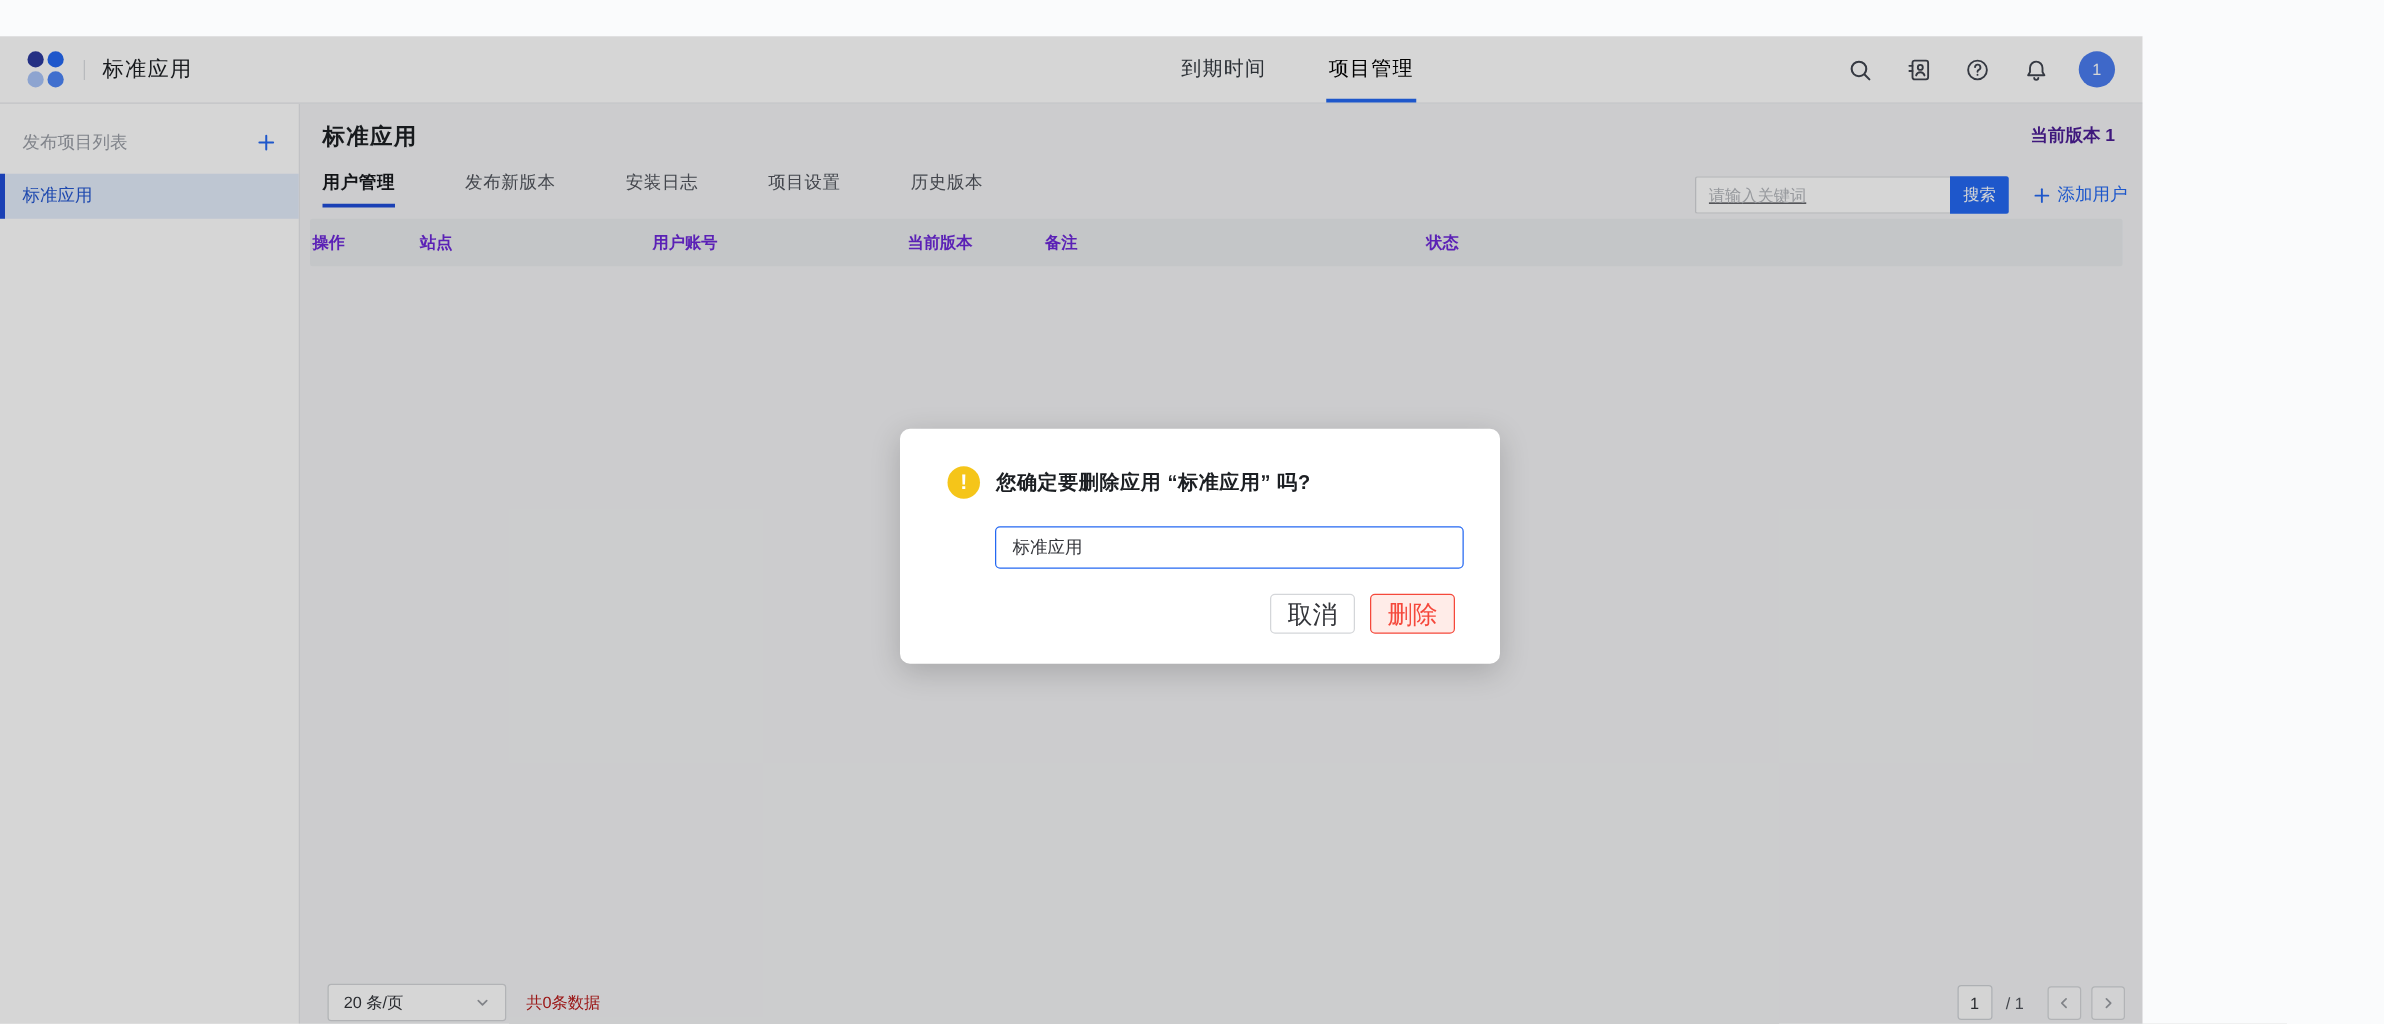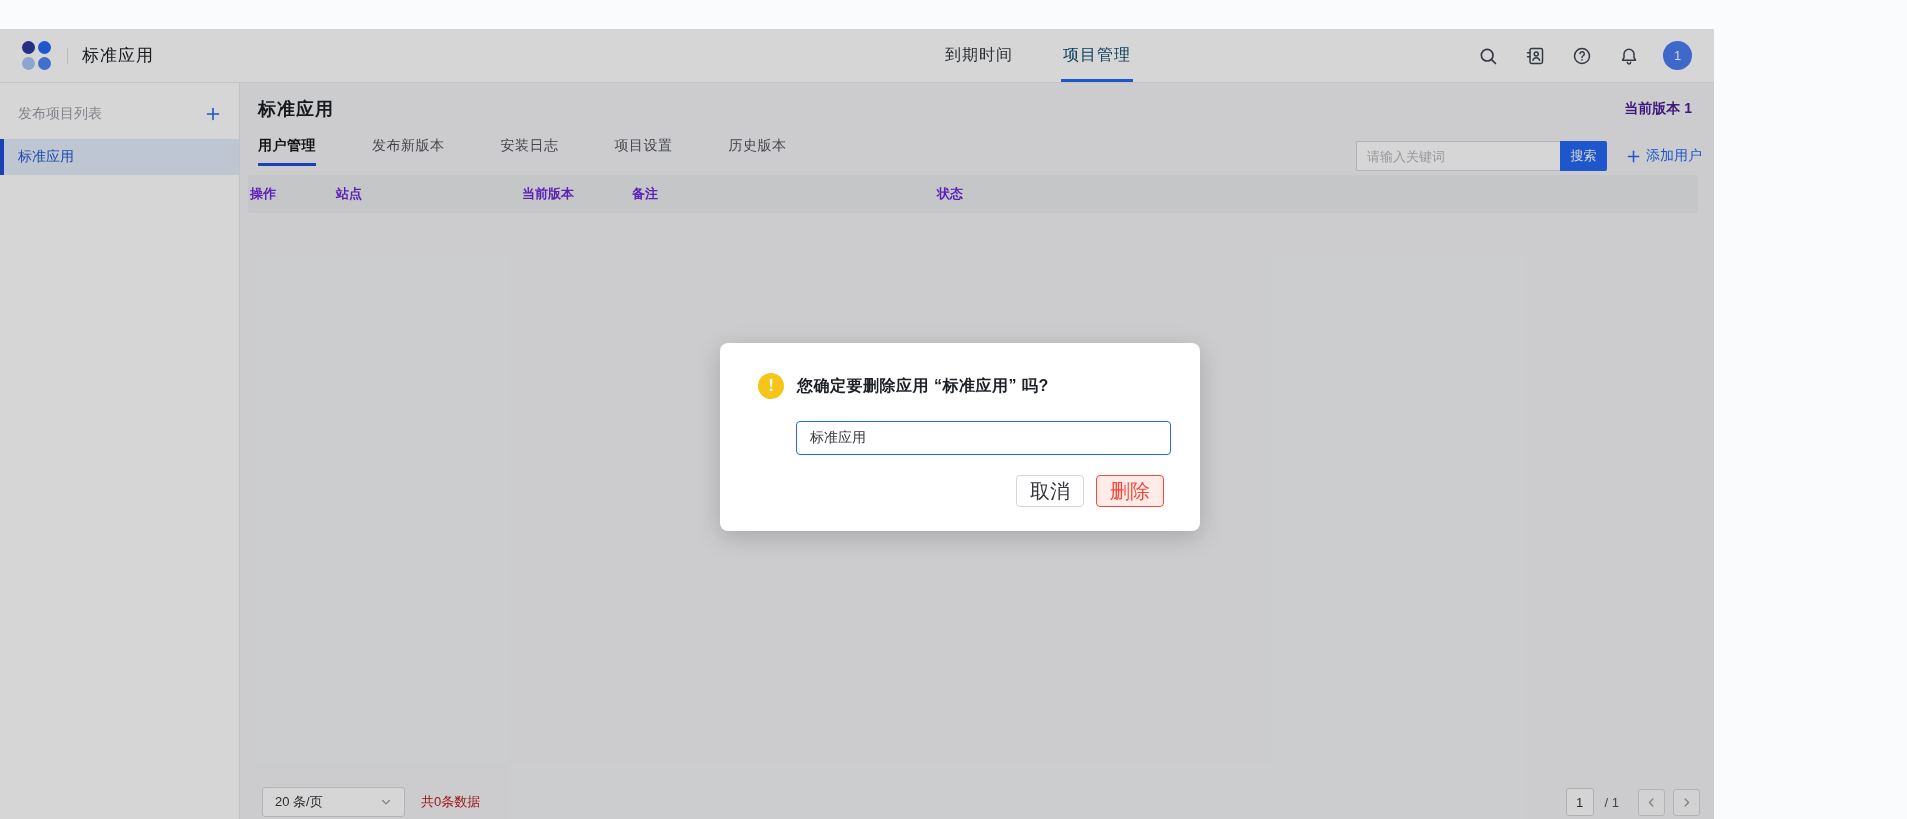--- a/index.html
+++ b/index.html
@@ -17,21 +17,21 @@
     display:flex; align-items:center; padding:0 22px;
   }
   .logo { width:29px; height:29px; display:grid; grid-template-columns:13px 13px; grid-template-rows:13px 13px; gap:3px; cursor:pointer; }
   .logo i { border-radius:50%; display:block; }
   .logo .d1{ background:#2b3a9e; } .logo .d2{ background:#2468f2; }
   .logo .d3{ background:#a9c4f8; } .logo .d4{ background:#4d85f6; }
   .nav-divider { width:1px; height:16px; background:#dcdee2; margin:0 14px 0 16px; }
   .nav-title { font-size:17px; color:#1c1f23; letter-spacing:1px; }
   .nav-tabs { position:absolute; left:943px; top:0; bottom:0; display:flex; }
   .nav-tab { position:relative; display:flex; align-items:center; padding:0 2px; margin-right:46px; font-size:16px; color:#33383f; cursor:pointer; letter-spacing:1px; }
-  .nav-tab.active { color:#0c4a6e;font-family:Liberation Serif, serif; }
+  .nav-tab.active { color:#000000;font-family:Liberation Serif, serif; }
   .nav-tab.active::after { content:""; position:absolute; left:0; right:0; bottom:0; height:3px; background:#2468f2; }
   .nav-actions { margin-left:auto; display:flex; align-items:center; }
   .nav-icon { width:22px; height:22px; margin-left:25px; display:flex; align-items:center; justify-content:center; cursor:pointer; color:#40454f; }
   .nav-icon svg { display:block; }
   .avatar { width:29px; height:29px; margin-left:23px; border-radius:50%; background:#4a7cf0; color:#fff; font-size:13px; display:flex; align-items:center; justify-content:center; cursor:pointer; }
 
   
   .page-body { display:flex; height:746px; }
   .sidebar { width:240px; background:#ffffff; border-right:1px solid #e6e8eb; }
   .sidebar-header { display:flex; align-items:center; justify-content:space-between; padding:22px 18px 16px 18px; color:#9a9ea6; font-size:14px; }
@@ -44,21 +44,21 @@
   .main-header { display:flex; align-items:center; justify-content:space-between; padding:14px 22px 0 18px; }
   .main-title { font-size:18px; font-weight:bold; color:#1c1f23; letter-spacing:1px; }
   .version-label { font-size:14px; font-weight:bold; color:#4c1d95; }
 
   .tab-row { display:flex; align-items:flex-end; height:50px; padding:0 12px 0 18px; }
   .content-tab { position:relative; height:50px; display:flex; align-items:center; margin-right:56px; font-size:14px; color:#51545c; cursor:pointer; letter-spacing:0.5px; }
   .content-tab.active { color:#16181c; font-weight:bold; }
   .content-tab.active::after { content:""; position:absolute; left:0; right:0; bottom:5px; height:3px; background:#1f4dd8; }
   .tab-row-right { margin-left:auto; display:flex; align-items:center; }
   .search-group { display:flex; }
-  .search-input { width:204px; height:30px; border:1px solid #d4d6d9; border-right:none; border-radius:2px 0 0 2px; background:#fff; padding:0 10px; font-size:13px; color:#33353a; outline:none; font-family:inherit; }
+  .search-input { width:204px; height:30px; border:1px solid #d4d6d9; border-right:none; border-radius:2px 0 0 2px; background:#fff; padding:0 10px; font-size:13px; color:#33353a; outline:none; font-family:inherit;text-decoration:underline; }
   .search-input::placeholder { color:#b4b7bc; }
   .search-btn { width:47px; height:30px; border:none; background:#2468f2; color:#fff; font-size:13px; border-radius:0 2px 2px 0; cursor:pointer; font-family:inherit; }
   .add-user { display:flex; align-items:center; margin-left:19px; color:#2468f2; font-size:14px; cursor:pointer; }
   .add-user svg { margin-right:5px; }
 
   
   .table { margin:4px 16px 0 8px; }
   .thead { display:flex; height:38px; background:#eaecef; border-radius:2px; }
   .th { display:flex; align-items:center; padding:0 8px; font-size:13px; font-weight:bold; color:#6d28d9; }
   .th-op{ width:80px; padding-left:2px; } .th-site{ width:186px; } .th-account{ width:204px; }
@@ -202,20 +202,21 @@
             </svg>
             <span>添加用户</span>
           </div>
         </div>
       </div>
 
       <div class="table">
         <div class="thead">
           <div class="th th-op">操作</div>
           <div class="th th-site">站点</div>
+          <div class="th th-account">用户账号</div>
           <div class="th th-version">当前版本</div>
           <div class="th th-remark">备注</div>
           <div class="th th-status">状态</div>
         </div>
         <div class="tbody-empty"></div>
       </div>
 
       <div class="pagination">
         <div class="page-size-select">
           <span>20 条/页</span>

